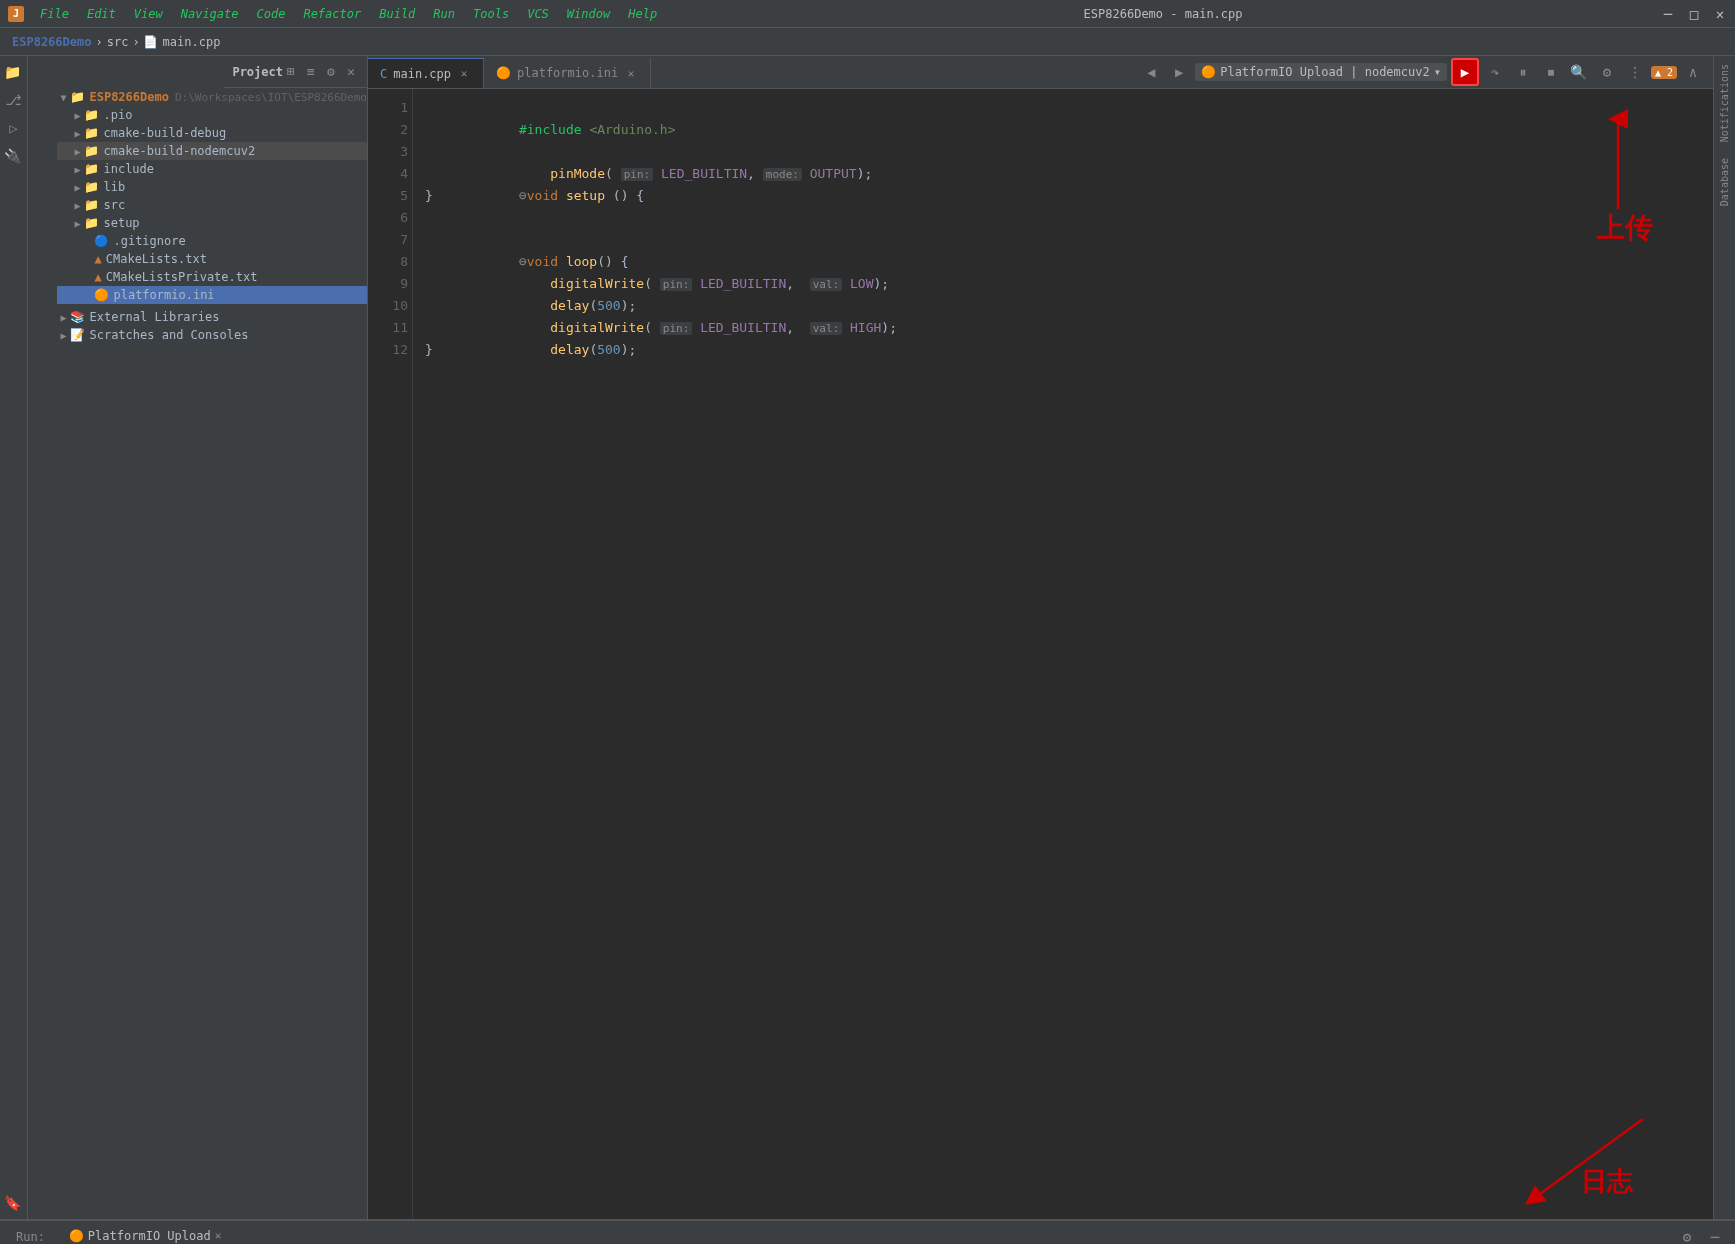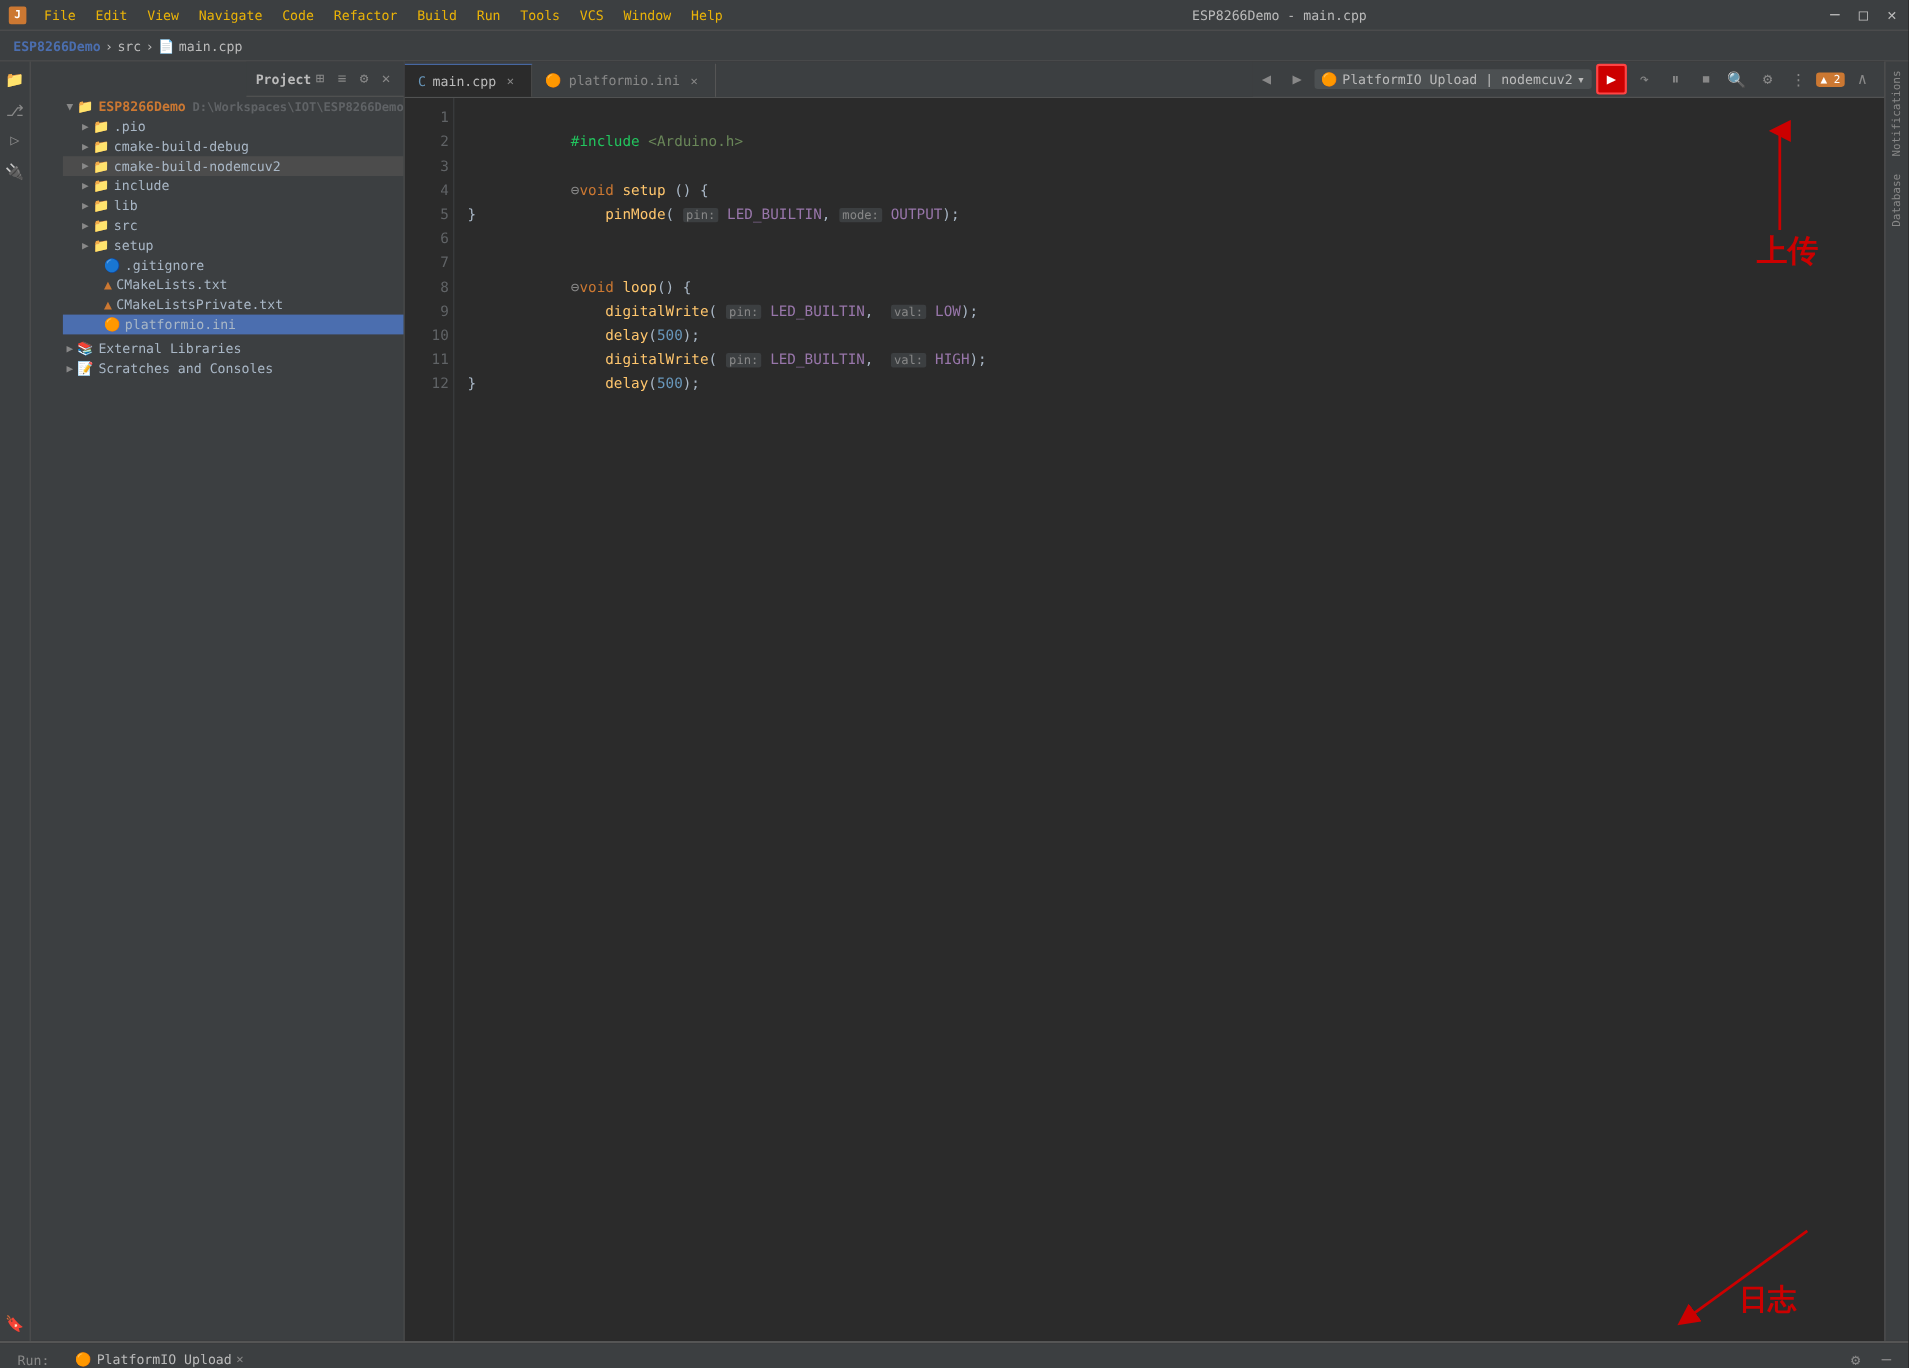--- a/index.html
+++ b/index.html
@@ -35,23 +35,24 @@
       font-size: 10px;
       display: flex; align-items: center; justify-content: center;
       color: white; font-weight: bold;
     }
     .title-bar-menus {
       display: flex;
       gap: 2px;
     }
     .menu-item {
       padding: 2px 8px;
-      color: #eab308;
-      font-size: 12px;
-      cursor: pointer;
+      color: #22c55e;
+      font-size: 12px;
+      cursor: pointer;
+      font-style: italic;
     }
     .title-bar-center {
       color: #bbbbbb;
       font-size: 12px;
     }
     .title-bar-right {
       display: flex;
       align-items: center;
       gap: 12px;
     }
@@ -401,21 +402,21 @@
         <div class="header-icon">⚙</div>
         <div class="header-icon">✕</div>
       </div>
     </div>
     <div class="file-tree">
 
       <div class="tree-item">
         <div class="tree-arrow">▼</div>
         <span class="tree-icon folder-icon">📁</span>
         <span style="color:#cc7832;font-weight:bold;">ESP8266Demo</span>
-        <span style="color:#606366;font-size:11px;margin-left:6px;font-weight:bold;">D:\Workspaces\IOT\ESP8266Demo</span>
+        <span style="color:#606366;font-size:11px;margin-left:6px;">D:\Workspaces\IOT\ESP8266Demo</span>
       </div>
 
       <div class="tree-item">
         <div class="tree-indent" style="width:14px;"></div>
         <div class="tree-arrow">▶</div>
         <span class="tree-icon folder-icon">📁</span>
         <span>.pio</span>
       </div>
 
       <div class="tree-item">
@@ -553,24 +554,24 @@
           <div>10</div>
           <div>11</div>
           <div>12</div>
         </div>
         <div class="code-content">
           <div class="code-line">
             <span class="inc">#include</span> <span class="inc-file">&lt;Arduino.h&gt;</span>
           </div>
           <div class="code-line">&nbsp;</div>
           <div class="code-line">
+            &nbsp;&nbsp;&nbsp;&nbsp;<span class="fn">pinMode</span>( <span class="param-box">pin:</span> <span style="color:#9876aa;">LED_BUILTIN</span>, <span class="param-box">mode:</span> <span style="color:#9876aa;">OUTPUT</span>);
+          </div>
+          <div class="code-line">
             <span style="color:#888;">⊖</span><span class="kw">void</span> <span class="fn">setup</span> () {
-          </div>
-          <div class="code-line">
-            &nbsp;&nbsp;&nbsp;&nbsp;<span class="fn">pinMode</span>( <span class="param-box">pin:</span> <span style="color:#9876aa;">LED_BUILTIN</span>, <span class="param-box">mode:</span> <span style="color:#9876aa;">OUTPUT</span>);
           </div>
           <div class="code-line">}</div>
           <div class="code-line">&nbsp;</div>
           <div class="code-line">
             <span style="color:#888;">⊖</span><span class="kw">void</span> <span class="fn">loop</span>() {
           </div>
           <div class="code-line">
             &nbsp;&nbsp;&nbsp;&nbsp;<span class="fn">digitalWrite</span>( <span class="param-box">pin:</span> <span style="color:#9876aa;">LED_BUILTIN</span>,&nbsp; <span class="param-box">val:</span> <span style="color:#9876aa;">LOW</span>);
           </div>
           <div class="code-line">

